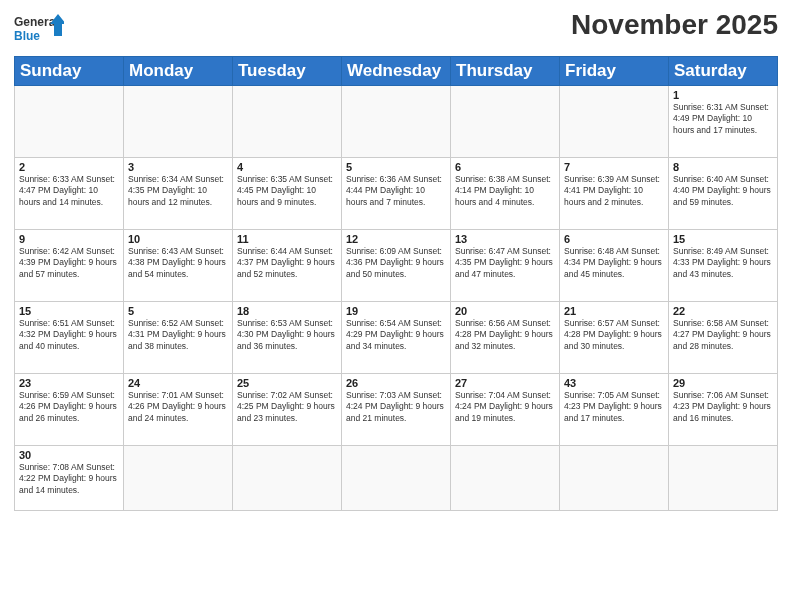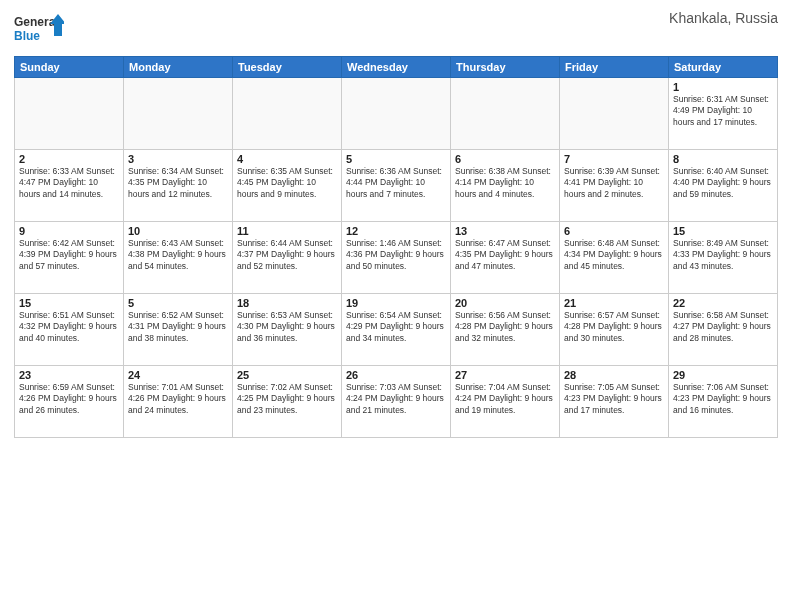--- a/index.html
+++ b/index.html
@@ -41,21 +41,21 @@
       color: #555;
     }
     .calendar {
       width: 100%;
       border-collapse: collapse;
       border: 1px solid #ccc;
     }
     .calendar th {
       background: #2e75c7;
       color: #fff;
-      font-size: 11px;
+      font-size: 17px;
       font-weight: bold;
       padding: 4px 5px;
       text-align: left;
       border: 1px solid #2468b0;
     }
     .calendar td {
       border: 1px solid #ccc;
       vertical-align: top;
       padding: 3px 4px;
       width: calc(100% / 7);
@@ -89,21 +89,21 @@
 <div class="page">
   <div class="header">
     <div class="logo">
     <svg width="50" height="40" viewBox="0 0 50 40" xmlns="http://www.w3.org/2000/svg">
       <text x="0" y="16" font-size="12" font-weight="bold" fill="#333" font-family="Arial">General</text>
       <text x="0" y="30" font-size="12" font-weight="bold" fill="#1a7dc4" font-family="Arial">Blue</text>
       <polygon points="44,4 52,14 48,14 48,26 40,26 40,14 36,14" fill="#1a7dc4"></polygon>
     </svg>
   </div>
     <div class="title-block">
-      <div class="location">Khankala, Russia</div>
+      <div class="month-title">November 2025</div>
     </div>
   </div>
 
   <table class="calendar">
     <thead>
       <tr>
         <th>Sunday</th>
         <th>Monday</th>
         <th>Tuesday</th>
         <th>Wednesday</th>
@@ -185,21 +185,21 @@
 Daylight: 9 hours and 54 minutes.</div>
           </td>
           <td>
             <span class="day-num">11</span>
             <div class="day-info">Sunrise: 6:44 AM
 Sunset: 4:37 PM
 Daylight: 9 hours and 52 minutes.</div>
           </td>
           <td>
             <span class="day-num">12</span>
-            <div class="day-info">Sunrise: 1:46 AM
+            <div class="day-info">Sunrise: 6:09 AM
 Sunset: 4:36 PM
 Daylight: 9 hours and 50 minutes.</div>
           </td>
           <td>
             <span class="day-num">13</span>
             <div class="day-info">Sunrise: 6:47 AM
 Sunset: 4:35 PM
 Daylight: 9 hours and 47 minutes.</div>
           </td>
           <td>
@@ -284,27 +284,41 @@
 Sunset: 4:24 PM
 Daylight: 9 hours and 21 minutes.</div>
           </td>
           <td>
             <span class="day-num">27</span>
             <div class="day-info">Sunrise: 7:04 AM
 Sunset: 4:24 PM
 Daylight: 9 hours and 19 minutes.</div>
           </td>
           <td>
-            <span class="day-num">28</span>
+            <span class="day-num">43</span>
             <div class="day-info">Sunrise: 7:05 AM
 Sunset: 4:23 PM
 Daylight: 9 hours and 17 minutes.</div>
           </td>
           <td>
             <span class="day-num">29</span>
             <div class="day-info">Sunrise: 7:06 AM
 Sunset: 4:23 PM
 Daylight: 9 hours and 16 minutes.</div>
           </td>
+        </tr>
+        <tr class="last-row">
+          <td>
+            <span class="day-num">30</span>
+            <div class="day-info">Sunrise: 7:08 AM
+Sunset: 4:22 PM
+Daylight: 9 hours and 14 minutes.</div>
+          </td>
+          <td class="empty"></td>
+          <td class="empty"></td>
+          <td class="empty"></td>
+          <td class="empty"></td>
+          <td class="empty"></td>
+          <td class="empty"></td>
         </tr>
       </tbody>
   </table>
 </div>
 
 </body></html>

